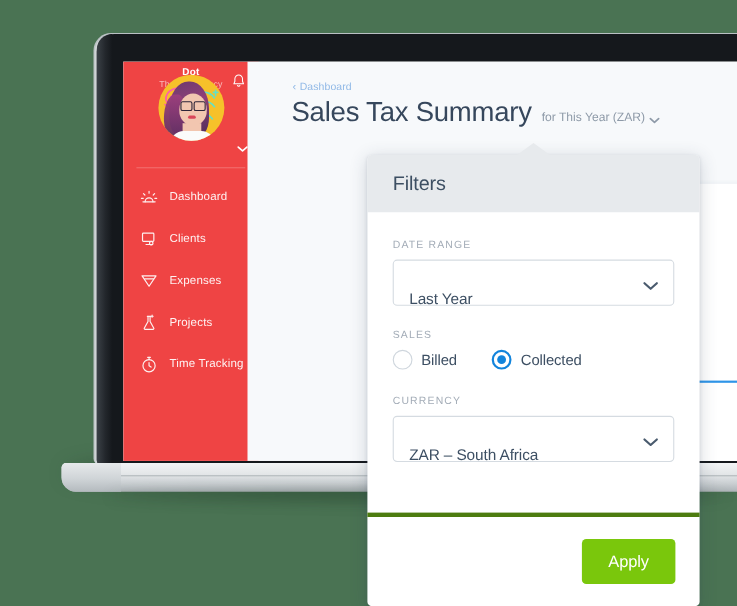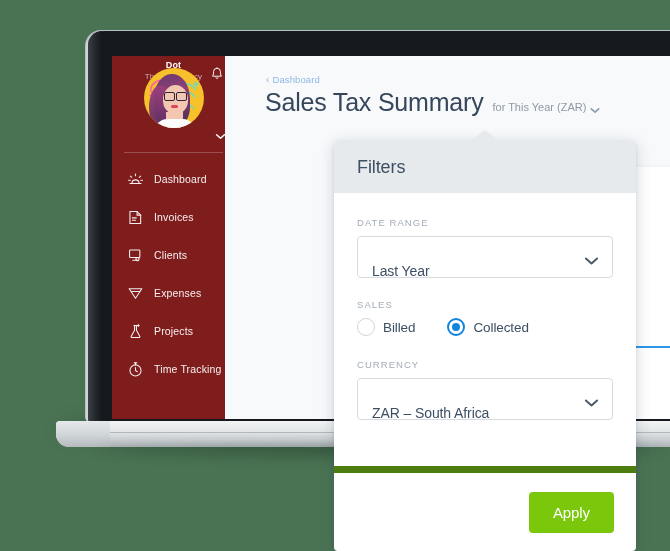--- a/index.html
+++ b/index.html
@@ -53,21 +53,21 @@
     position:absolute;left:465px;top:436px;width:70px;height:2px;border-radius:2px;
     background:linear-gradient(90deg,rgba(150,158,163,0),rgba(130,138,143,.85),rgba(150,158,163,0));
   }
   .base-shadow{
     position:absolute;left:100px;top:446px;width:560px;height:10px;
     background:rgba(25,45,30,.26);filter:blur(6px);border-radius:50%;
   }
 
   
   .sidebar{
-    position:absolute;left:0;top:0;width:123px;height:363px;background:#7f1d1d;
+    position:absolute;left:0;top:0;width:123px;height:363px;background:#ef4444;
   }
   .bell{position:absolute;right:10px;top:9px;width:16px;height:18px;}
   .avatar-wrap{position:absolute;left:50%;top:12px;transform:translateX(-50%);}
   .avatar{
     width:60px;height:60px;border-radius:50%;overflow:hidden;position:relative;
     background:#f6c12a;
   }
   .av-hair{
     position:absolute;left:10px;top:6px;width:36px;height:52px;border-radius:48% 48% 36% 36%;
     background:linear-gradient(160deg,#6b3a6e 0%,#8e3f78 40%,#4a2b57 100%);
@@ -161,21 +161,21 @@
   .radios{display:flex;align-items:center;gap:32px;margin-bottom:2px;}
   .radio{display:flex;align-items:center;gap:8px;cursor:pointer;}
   .dot-out{
     width:18px;height:18px;border-radius:50%;border:1.6px solid #cfd6dd;box-sizing:border-box;
     display:flex;align-items:center;justify-content:center;background:#fff;
   }
   .dot-out.on{border-color:#1284dc;border-width:2px;}
   .dot-in{width:8px;height:8px;border-radius:50%;background:#1284dc;}
   .radio-lbl{font-size:13.5px;color:#3d4f63;letter-spacing:-.1px;}
   .pop-foot{
-    position:absolute;left:0;right:0;bottom:0;height:85px;border-top:7px solid #4d7c0f;
+    position:absolute;left:0;right:0;bottom:0;height:85px;border-top:4px solid #4d7c0f;
     display:flex;align-items:center;justify-content:flex-end;padding-right:22px;box-sizing:border-box;
   }
   .apply{
     background:#7ac70c;color:#ffffff;border:none;border-radius:4px;
     font-size:15px;font-family:inherit;letter-spacing:-.1px;
     padding:0 24px;height:41px;cursor:pointer;
   }
 </style>
 </head>
 <body>
@@ -243,30 +243,20 @@
           <span class="nav-ico">
             <svg viewBox="0 0 24 24" fill="none" stroke="#ffffff" stroke-width="1.35" stroke-linecap="round">
               <path d="M5 17h14"></path>
                 <path d="M7.5 17a4.5 4.5 0 0 1 9 0"></path>
               <path d="M12 5v2.2M5.6 7.6l1.6 1.6M18.4 7.6l-1.6 1.6M3.2 13h2.2M18.6 13h2.2"></path>
             </svg>
           </span>
           <span class="nav-lbl">Dashboard</span>
         </div>
 
-        <div class="nav-item">
-          <span class="nav-ico">
-            <svg viewBox="0 0 24 24" fill="none" stroke="#ffffff" stroke-width="1.35" stroke-linecap="round" stroke-linejoin="round">
-              <path d="M5 4.5h9l4.5 4.5v10.5H5z"></path>
-                <path d="M14 4.5V9h4.5"></path>
-              <path d="M8 12.5h5M8 15.5h4"></path>
-            </svg>
-          </span>
-          <span class="nav-lbl">Invoices</span>
-        </div>
 
         <div class="nav-item">
           <span class="nav-ico">
             <svg viewBox="0 0 24 24" fill="none" stroke="#ffffff" stroke-width="1.35" stroke-linecap="round" stroke-linejoin="round">
               <rect x="4.5" y="5" width="13" height="9.5" rx="1"></rect>
               <path d="M8.5 18h7"></path>
                 <path d="M16.5 16.5a2 2 0 1 0 0 .01"></path>
             </svg>
           </span>
           <span class="nav-lbl">Clients</span>

